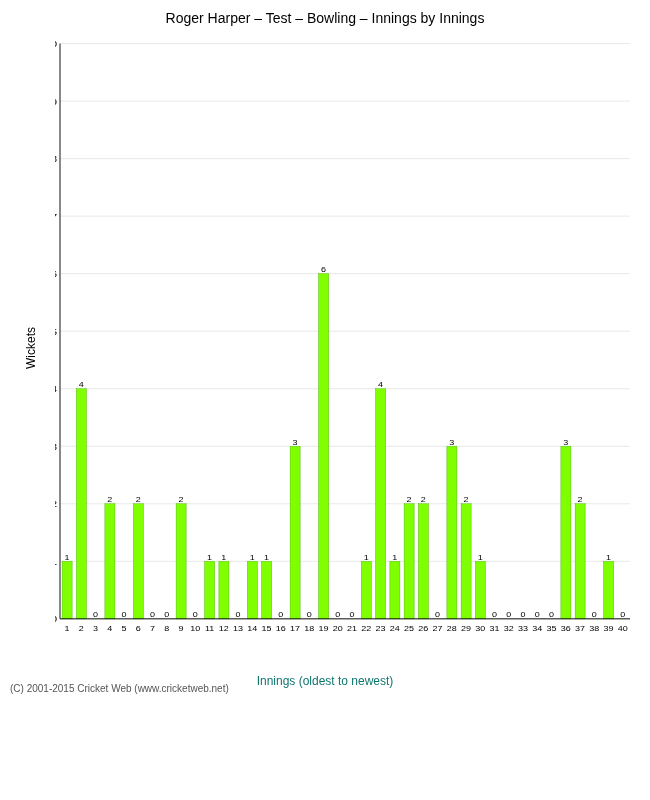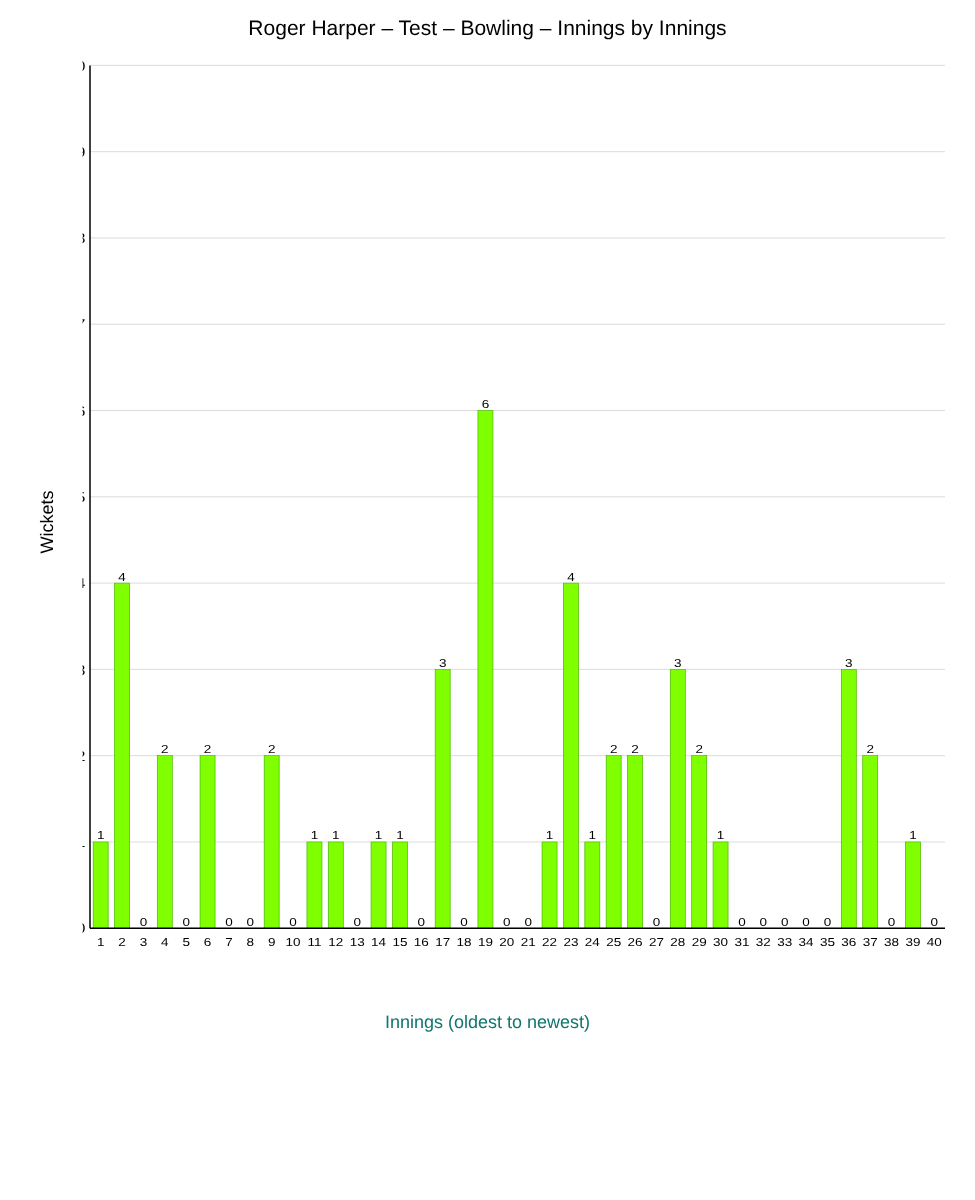--- a/index.html
+++ b/index.html
@@ -59,20 +59,21 @@
       height: 100%;
     }
   </style>
 </head>
 <body>
 
 <div class="chart-container">
   <div class="chart-title">Roger Harper – Test – Bowling – Innings by Innings</div>
   <div class="y-axis-label">Wickets</div>
   <div class="x-axis-label">Innings (oldest to newest)</div>
+  <div class="copyright">(C) 2001-2015 Cricket Web (www.cricketweb.net)</div>
   <div class="chart-area">
     <svg id="chart-svg" viewBox="0 0 580 700" preserveAspectRatio="none">
         <line x1="5" x2="575" y1="680" y2="680" stroke="#ccc" stroke-width="0.5"></line>
         <text x="2" y="684" text-anchor="end" font-size="11" fill="#000">0</text>
         <line x1="5" x2="575" y1="613" y2="613" stroke="#ccc" stroke-width="0.5"></line>
         <text x="2" y="617" text-anchor="end" font-size="11" fill="#000">1</text>
         <line x1="5" x2="575" y1="546" y2="546" stroke="#ccc" stroke-width="0.5"></line>
         <text x="2" y="550" text-anchor="end" font-size="11" fill="#000">2</text>
         <line x1="5" x2="575" y1="479" y2="479" stroke="#ccc" stroke-width="0.5"></line>
         <text x="2" y="483" text-anchor="end" font-size="11" fill="#000">3</text>

